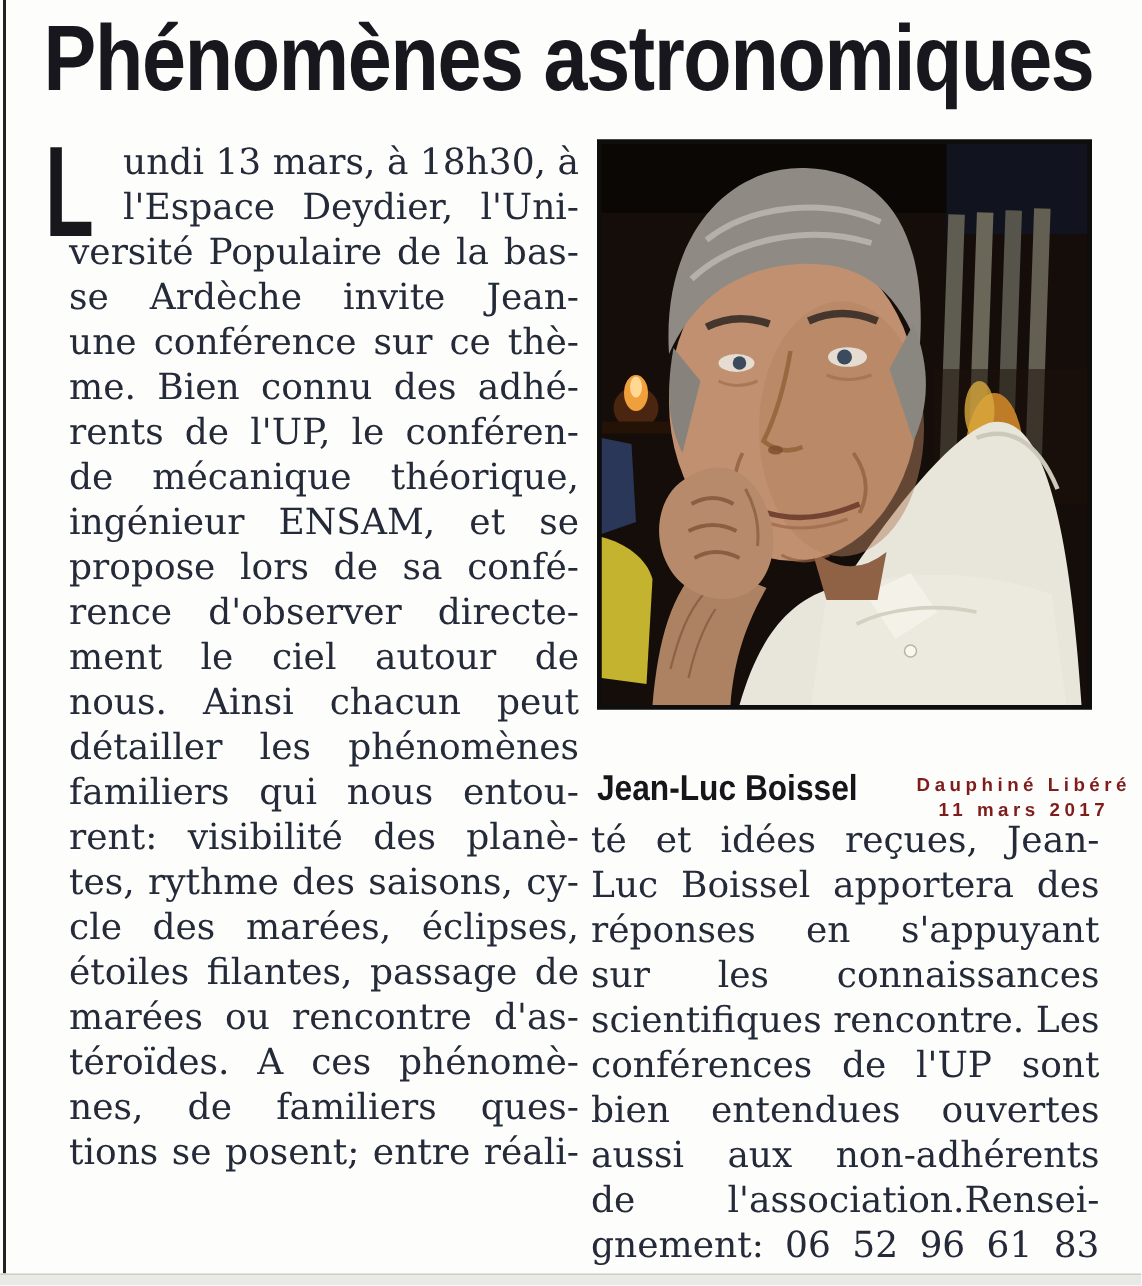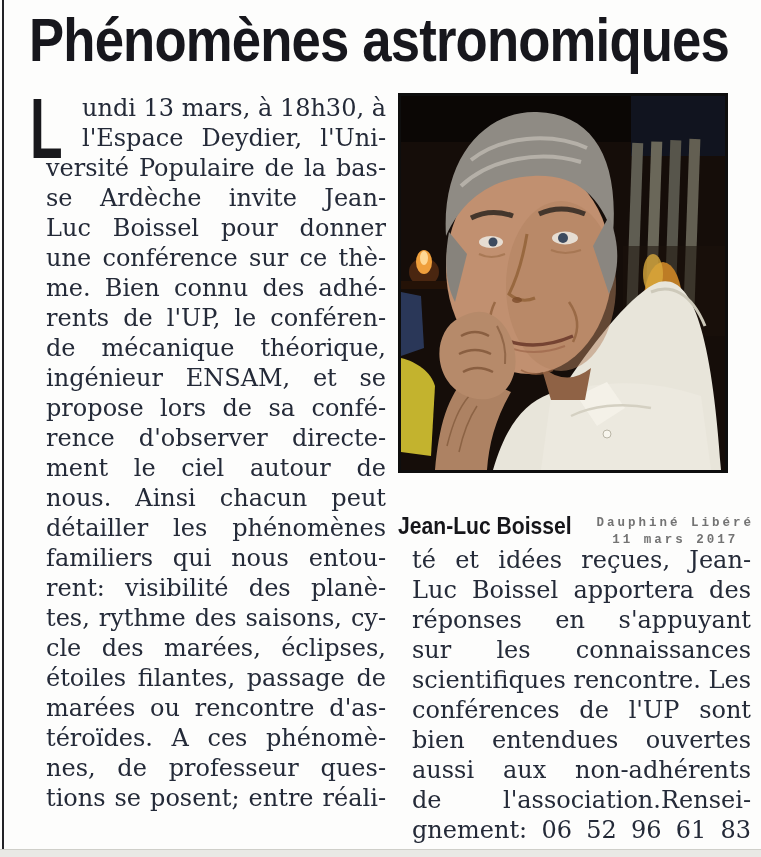--- a/index.html
+++ b/index.html
@@ -19,21 +19,21 @@
   .headline {
     position:absolute; left:29px; top:4px;
     font-family:"Liberation Sans", sans-serif; font-weight:700;
     font-size:62px; letter-spacing:-1px; color:#17171d;
     transform:scaleX(0.85); transform-origin:left top; white-space:nowrap;
   }
   .col {
     position:absolute; color:#242a38; font-size:24px; line-height:30px;
   }
   .col-left  { left:30px;  top:93px;  width:356px; }
-  .col-right { left:396px; top:545px; width:355px; }
+  .col-right { left:378px; top:545px; width:355px; }
   .tline { text-align:justify; text-align-last:justify; text-justify:inter-word; height:30px; overflow:visible;margin-left:16px; }
   .tline.indent { padding-left:36px; }
   .dropcap {
     position:absolute; left:0; top:5px;
     font-family:"Liberation Sans", sans-serif; font-weight:700;
     font-size:86px; line-height:60px; color:#18181c;
     transform:scaleX(0.62); transform-origin:left top;
   }
   .photo-frame {
     position:absolute; left:398px; top:93px; width:330px; height:380px;
@@ -43,57 +43,56 @@
   .caption-row {
     position:absolute; left:398px; top:480px; width:356px;
     display:flex; justify-content:space-between; align-items:flex-start;margin-top:32px;
   }
   .photo-caption {
     font-family:"Liberation Sans", sans-serif; font-weight:700;
     font-size:24px; color:#16161a;
     transform:scaleX(0.88); transform-origin:left top; white-space:nowrap;
   }
   .press-credit {
-    font-family:Liberation Mono, monospace; font-weight:700;
-    font-size:12.5px; color:#737373; letter-spacing:3px;
+    font-family:Liberation Sans, sans-serif; font-weight:700;
+    font-size:12.5px; color:#7f1d1d; letter-spacing:3px;
     text-align:center; line-height:17px; padding-top:3px; white-space:nowrap;
   }
 </style>
 </head>
 <body>
 
 <div class="left-rule"></div>
 
 <h1 class="headline" style="margin:0; font-size:62px;">Phénomènes astronomiques</h1>
 
 <div class="col col-left">
   <span class="dropcap">L</span>
 <div class="tline indent">undi 13 mars, à 18h30, à</div>
     <div class="tline indent">l'Espace Deydier, l'Uni-</div>
     <div class="tline">versité Populaire de la bas-</div>
     <div class="tline">se Ardèche invite Jean-</div>
-    <div class="tline">Luc Boissel pour donner</div>
     <div class="tline">une conférence sur ce thè-</div>
     <div class="tline">me. Bien connu des adhé-</div>
     <div class="tline">rents de l'UP, le conféren-</div>
     <div class="tline">de mécanique théorique,</div>
     <div class="tline">ingénieur ENSAM, et se</div>
     <div class="tline">propose lors de sa confé-</div>
     <div class="tline">rence d'observer directe-</div>
     <div class="tline">ment le ciel autour de</div>
     <div class="tline">nous. Ainsi chacun peut</div>
     <div class="tline">détailler les phénomènes</div>
     <div class="tline">familiers qui nous entou-</div>
     <div class="tline">rent: visibilité des planè-</div>
     <div class="tline">tes, rythme des saisons, cy-</div>
     <div class="tline">cle des marées, éclipses,</div>
     <div class="tline">étoiles filantes, passage de</div>
     <div class="tline">marées ou rencontre d'as-</div>
     <div class="tline">téroïdes. A ces phénomè-</div>
-    <div class="tline">nes, de professeur ques-</div>
+    <div class="tline">nes, de familiers ques-</div>
     <div class="tline">tions se posent; entre réali-</div>
   </div>
 
 <div class="photo-frame">
   <svg viewBox="0 0 324 374" preserveAspectRatio="none">
 
     <rect width="324" height="374" fill="#150d09"></rect>
     <rect x="0" y="0" width="324" height="46" fill="#0b0705"></rect>
     <rect x="230" y="0" width="94" height="60" fill="#11141f"></rect>
 

